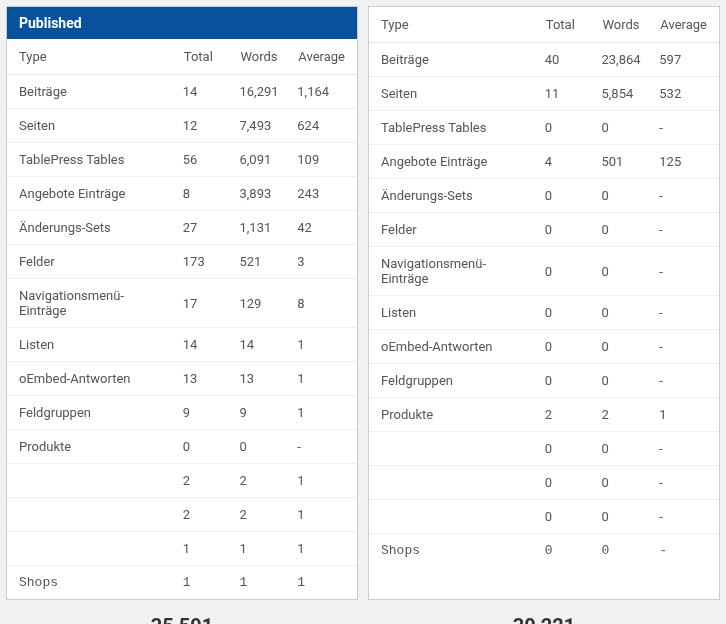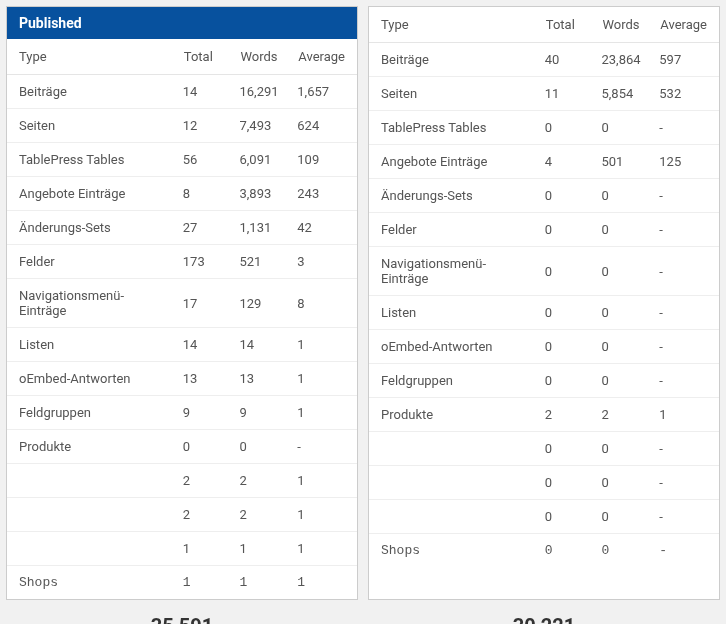--- a/index.html
+++ b/index.html
@@ -83,21 +83,21 @@
           <th>Total</th>
           <th>Words</th>
           <th>Average</th>
         </tr>
       </thead>
       <tbody>
           <tr>
             <td>Beiträge</td>
             <td>14</td>
             <td>16,291</td>
-            <td>1,657</td>
+            <td>1,164</td>
           </tr>
           <tr>
             <td>Seiten</td>
             <td>12</td>
             <td>7,493</td>
             <td>624</td>
           </tr>
           <tr>
             <td>TablePress Tables</td>
             <td>56</td>

